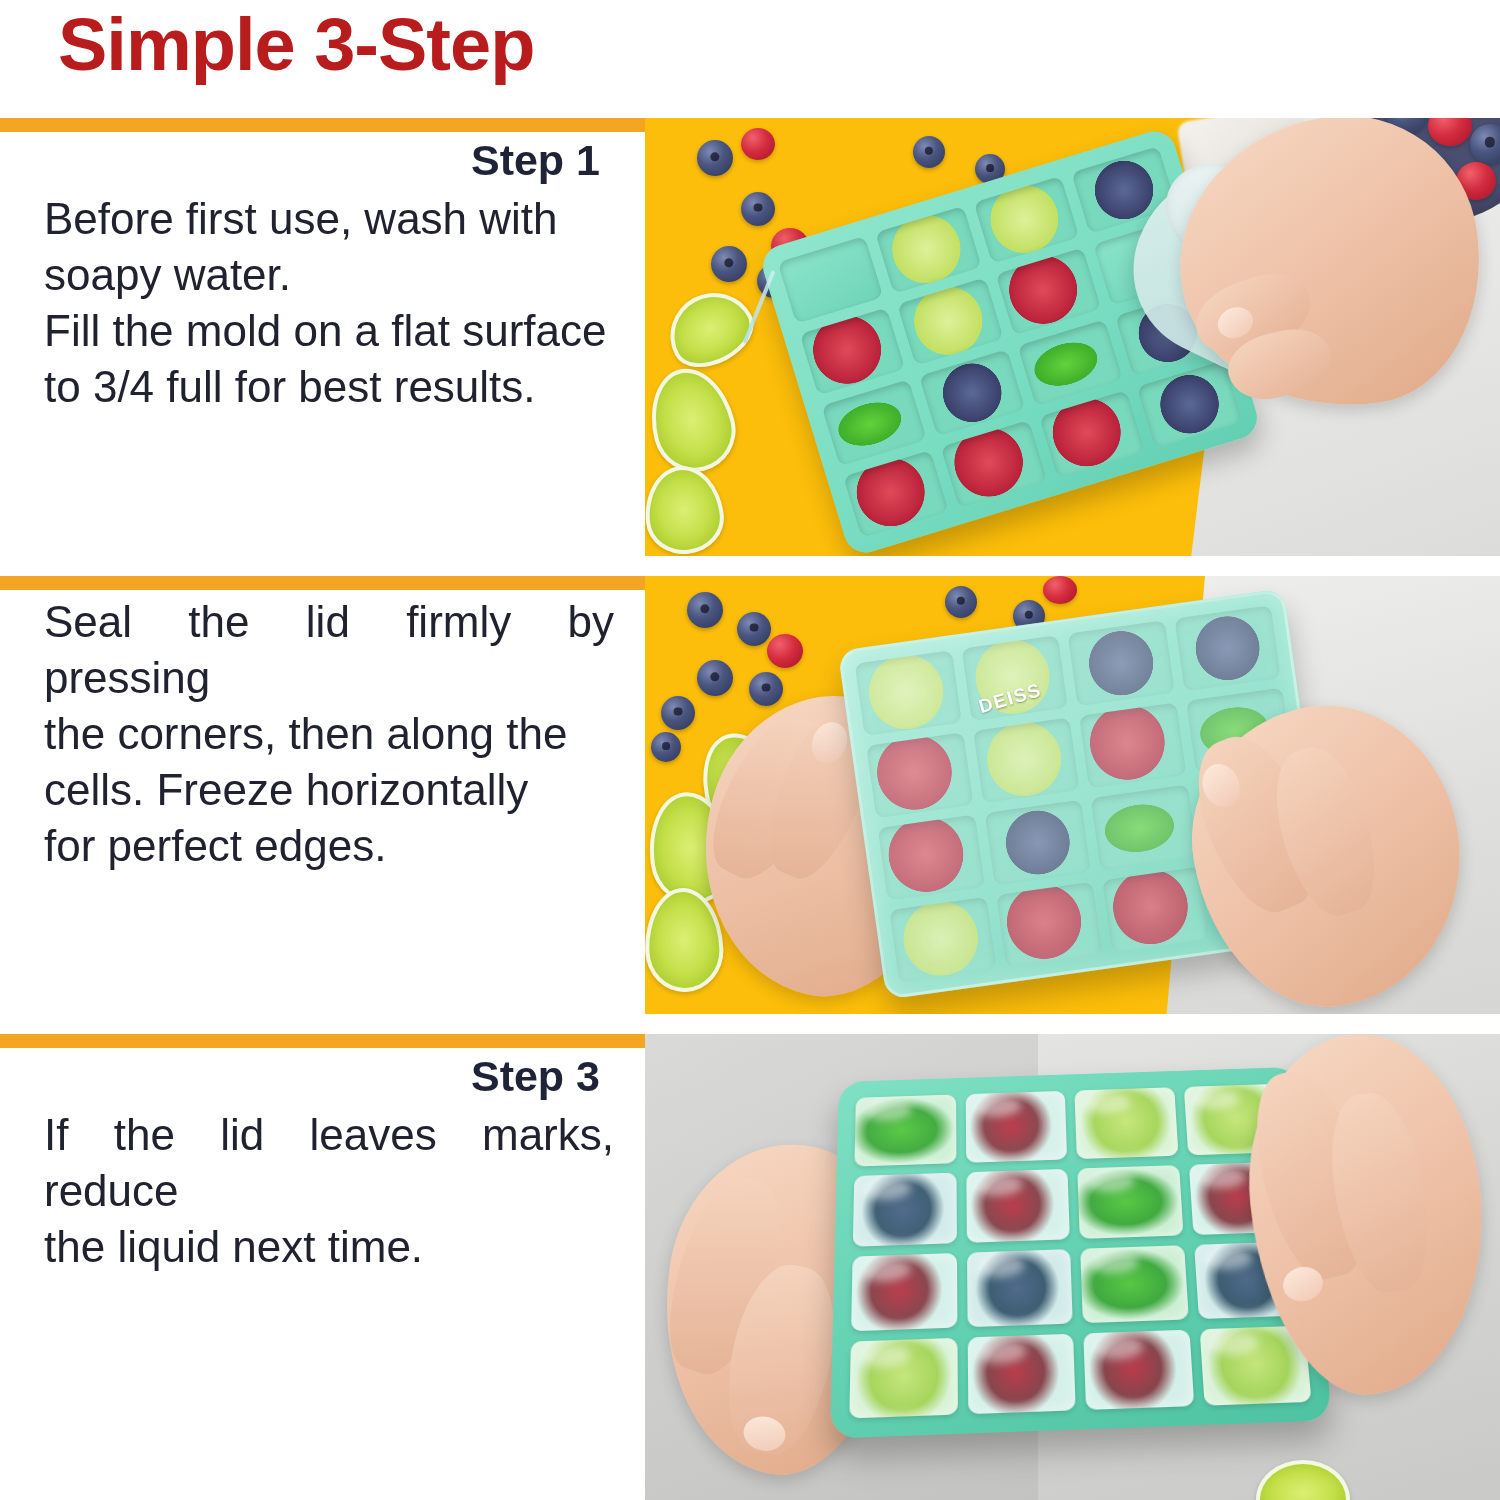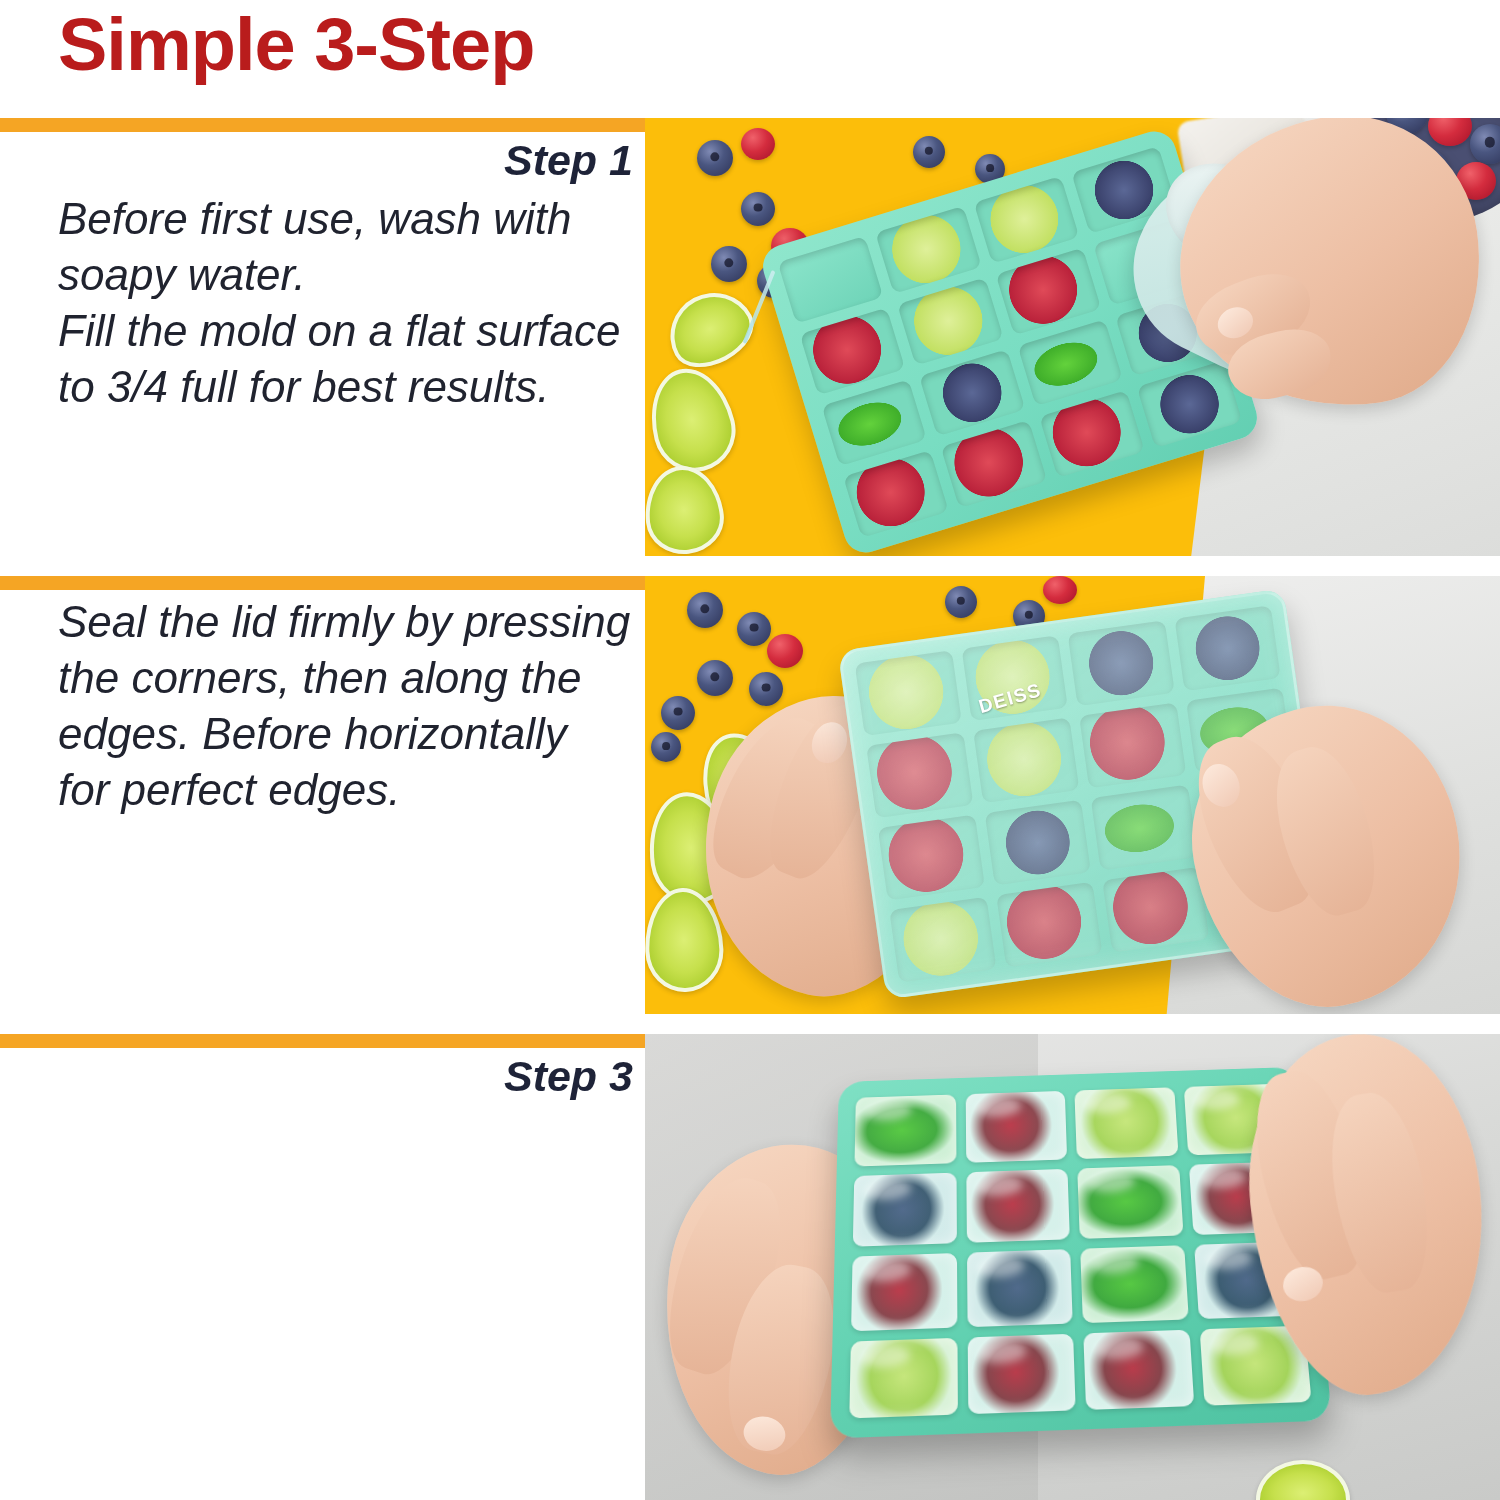--- a/index.html
+++ b/index.html
@@ -43,25 +43,24 @@
     height: 14px;
     background: #f5a524;
   }
   .divider.d1 { top: 118px; }
   .divider.d2 { top: 576px; }
   .divider.d3 { top: 1034px; }
 
   
   .text-col {
     position: absolute;
-    left: 14px;
+    left: 0;
     width: 645px;
-    padding: 0 12px 0 44px;
+    padding: 0 31px 0 44px;
     box-sizing: border-box;
-    font-style: italic;
   }
   .text-col.t1 { top: 136px; }
   .text-col.t2 { top: 594px; }
   .text-col.t3 { top: 1052px; }
 
   .step-head {
     text-align: right;
     font-size: 43px;
     font-weight: 700;
     color: #1e2338;
@@ -476,21 +475,21 @@
         <div class="finger" style="left:34px;top:206px;width:104px;height:64px;transform:rotate(-6deg);"></div>
         <div class="nail" style="left:30px;top:176px;width:36px;height:30px;transform:rotate(-14deg);"></div>
       </div>
     </div>
   </div>
 
   <div class="text-col t2">
     <p class="step-body">
       <span>Seal the lid firmly by pressing</span><br>
       <span>the corners, then along the</span><br>
-      <span>edges. Before horizontally</span><br>
+      <span>cells. Freeze horizontally</span><br>
       <span class="lastline">for perfect edges.</span>
     </p>
   </div>
 
   <div class="photo p2">
     <div class="scene">
       <div class="counter2"></div>
       <div class="board2"></div>
 
       <div class="berry blueberry" style="left:42px;top:16px;width:36px;height:36px;"></div>
@@ -540,20 +539,24 @@
       <div class="hand hand-r2">
         <div class="finger" style="left:20px;top:16px;width:96px;height:180px;transform:rotate(-12deg);"></div>
         <div class="finger" style="left:92px;top:40px;width:86px;height:170px;transform:rotate(-6deg);"></div>
         <div class="nail" style="left:22px;top:40px;width:36px;height:44px;transform:rotate(-12deg);"></div>
       </div>
     </div>
   </div>
 
   <div class="text-col t3">
     <div class="step-head">Step 3</div>
+    <p class="step-body">
+      <span>If the lid leaves marks, reduce</span><br>
+      <span class="lastline">the liquid next time.</span>
+    </p>
   </div>
 
   <div class="photo p3">
     <div class="scene">
       <div class="counter3"></div>
 
       <div class="hand hand-l3">
         <div class="finger" style="left:10px;top:40px;width:92px;height:200px;transform:rotate(10deg);"></div>
         <div class="finger" style="left:74px;top:120px;width:98px;height:190px;transform:rotate(4deg);"></div>
         <div class="nail" style="left:96px;top:274px;width:42px;height:34px;transform:rotate(4deg);"></div>

